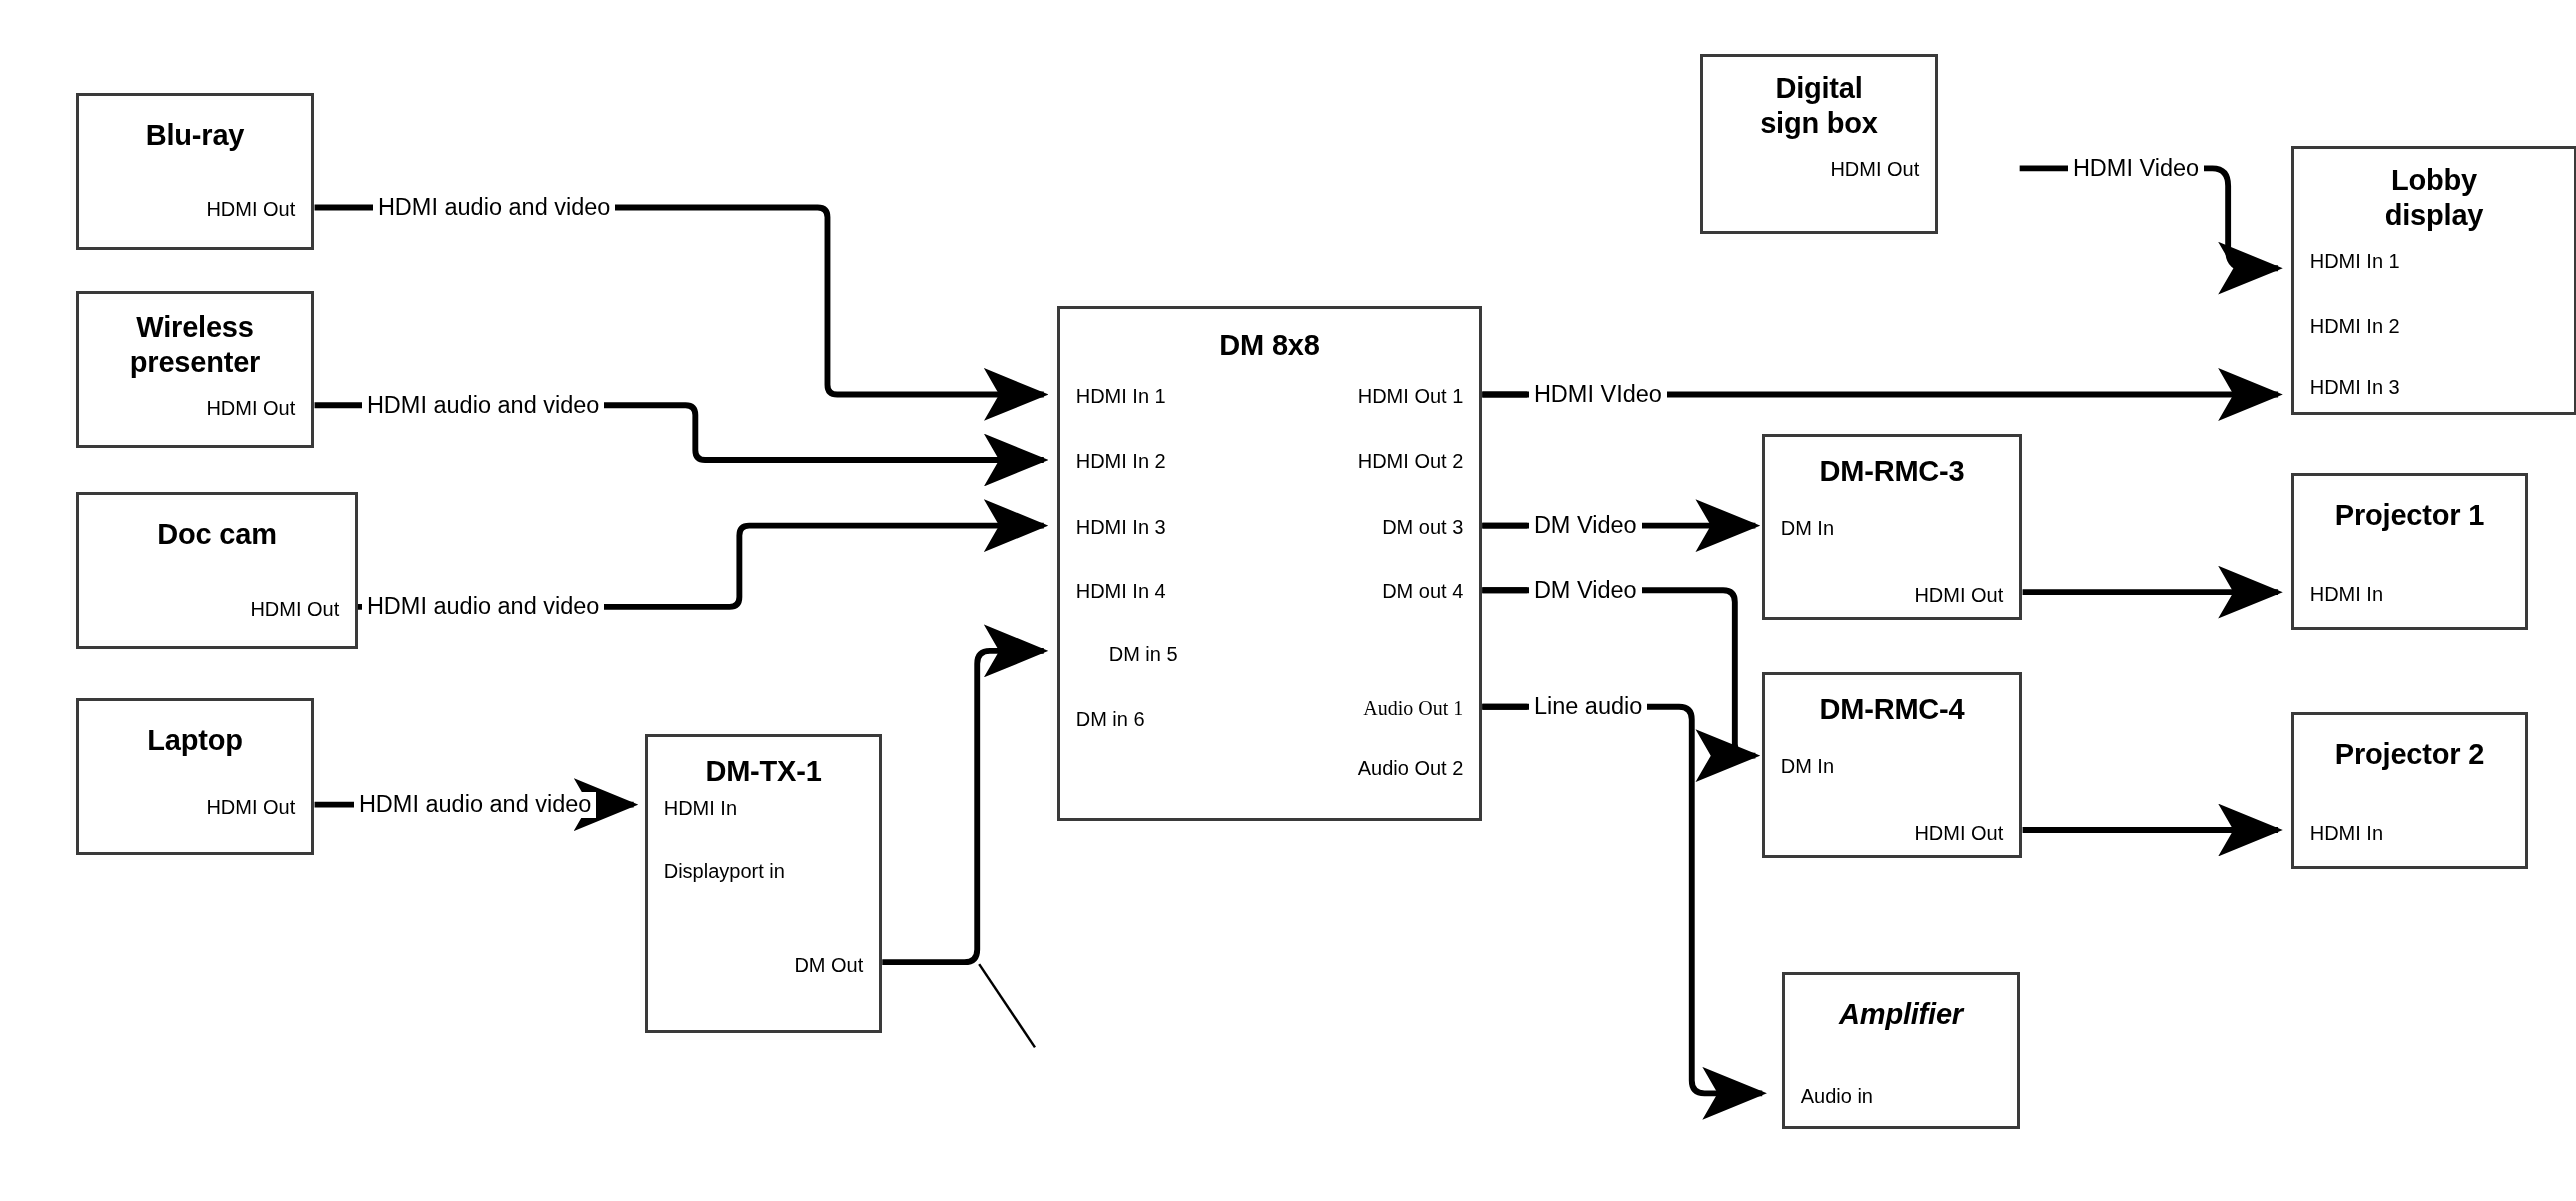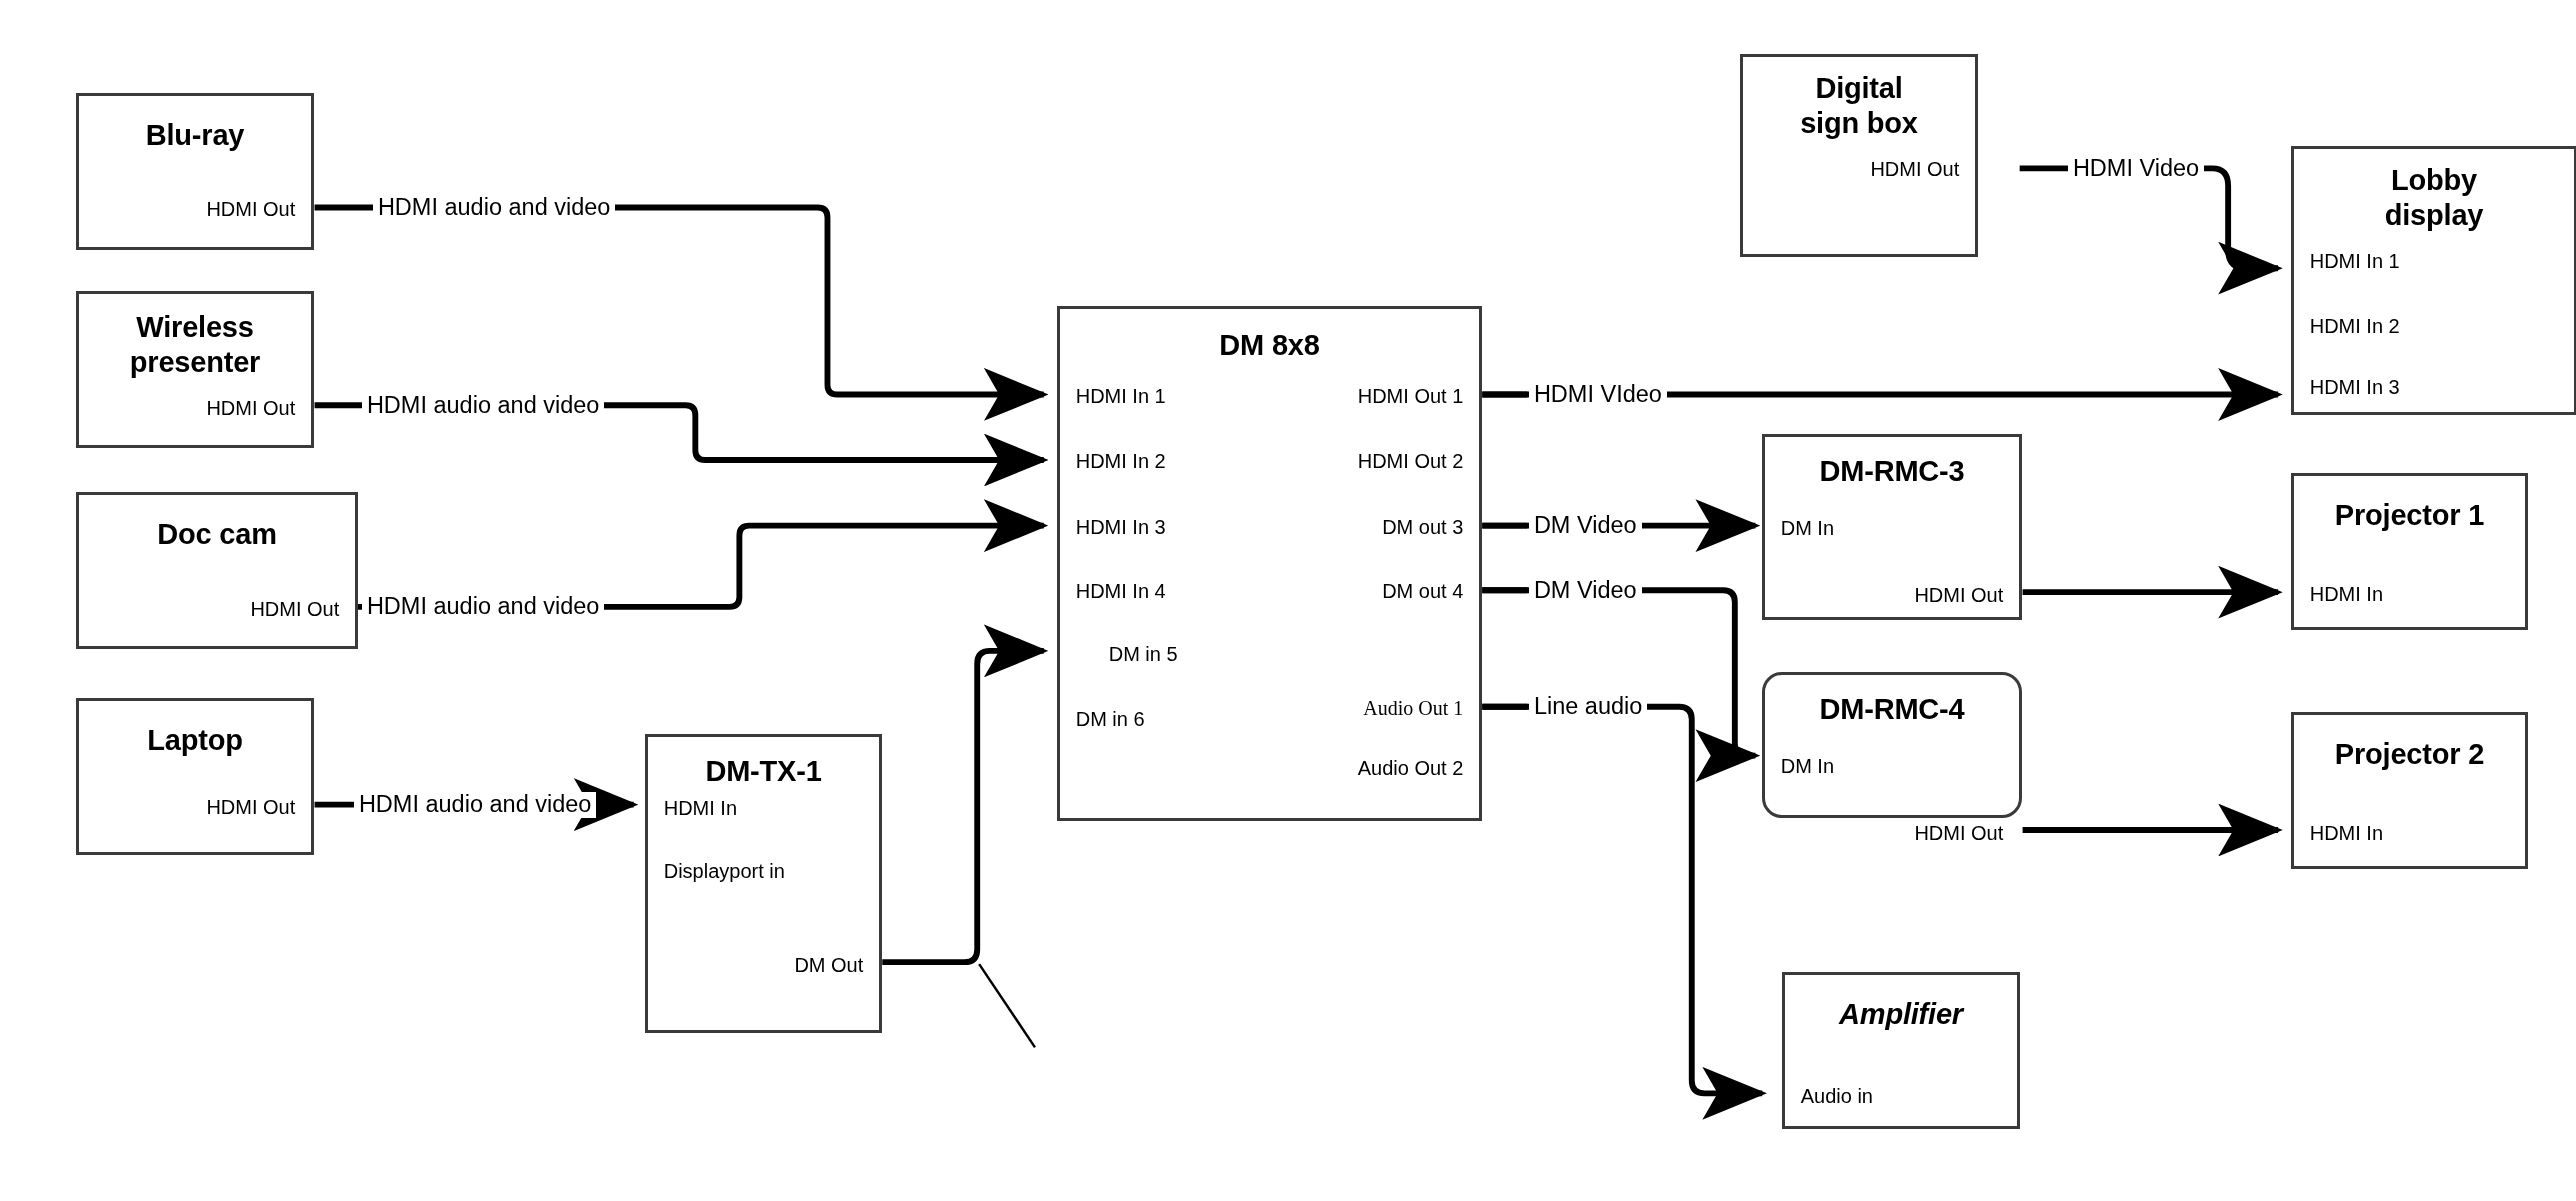--- a/index.html
+++ b/index.html
@@ -157,39 +157,39 @@
     <div class="port left" style="top:395px;">DM in 6</div>
 
     <div class="port right" style="top:72px;">HDMI Out 1</div>
     <div class="port right" style="top:137px;">HDMI Out 2</div>
     <div class="port right" style="top:203px;">DM out 3</div>
     <div class="port right" style="top:267px;">DM out 4</div>
     <div class="port right" style="top:384px;font-family:Liberation Serif, serif;">Audio Out 1</div>
     <div class="port right" style="top:444px;">Audio Out 2</div>
   </div>
 
-  <div class="node" style="left:1740px; top:54px; width:238px; height:203px;">
+  <div class="node" style="left:1700px; top:54px; width:238px; height:180px;">
     <div class="node-title" style="top:13.7px; padding:0 41px;">Digital sign box</div>
     <div class="port right" style="top:97px;">HDMI Out</div>
   </div>
 
   <div class="node" style="left:2291px; top:146px; width:286px; height:269px;">
     <div class="node-title" style="top:13.7px; padding:0 47px;">Lobby display</div>
     <div class="port left" style="top:97px;">HDMI In 1</div>
     <div class="port left" style="top:162px;">HDMI In 2</div>
     <div class="port left" style="top:223px;">HDMI In 3</div>
   </div>
 
   <div class="node" style="left:1762px; top:434px; width:260px; height:186px;">
     <div class="node-title" style="top:16.6px;">DM-RMC-3</div>
     <div class="port left" style="top:76px;">DM In</div>
     <div class="port right" style="top:143px;">HDMI Out</div>
   </div>
 
-  <div class="node" style="left:1762px; top:672px; width:260px; height:146px;border-radius:20px;">
+  <div class="node" style="left:1762px; top:672px; width:260px; height:186px;">
     <div class="node-title" style="top:16.6px;">DM-RMC-4</div>
     <div class="port left" style="top:76px;">DM In</div>
     <div class="port right" style="top:143px;">HDMI Out</div>
   </div>
 
   <div class="node" style="left:2291px; top:473px; width:237px; height:157px;">
     <div class="node-title" style="top:21.5px;">Projector 1</div>
     <div class="port left" style="top:103px;">HDMI In</div>
   </div>
 

